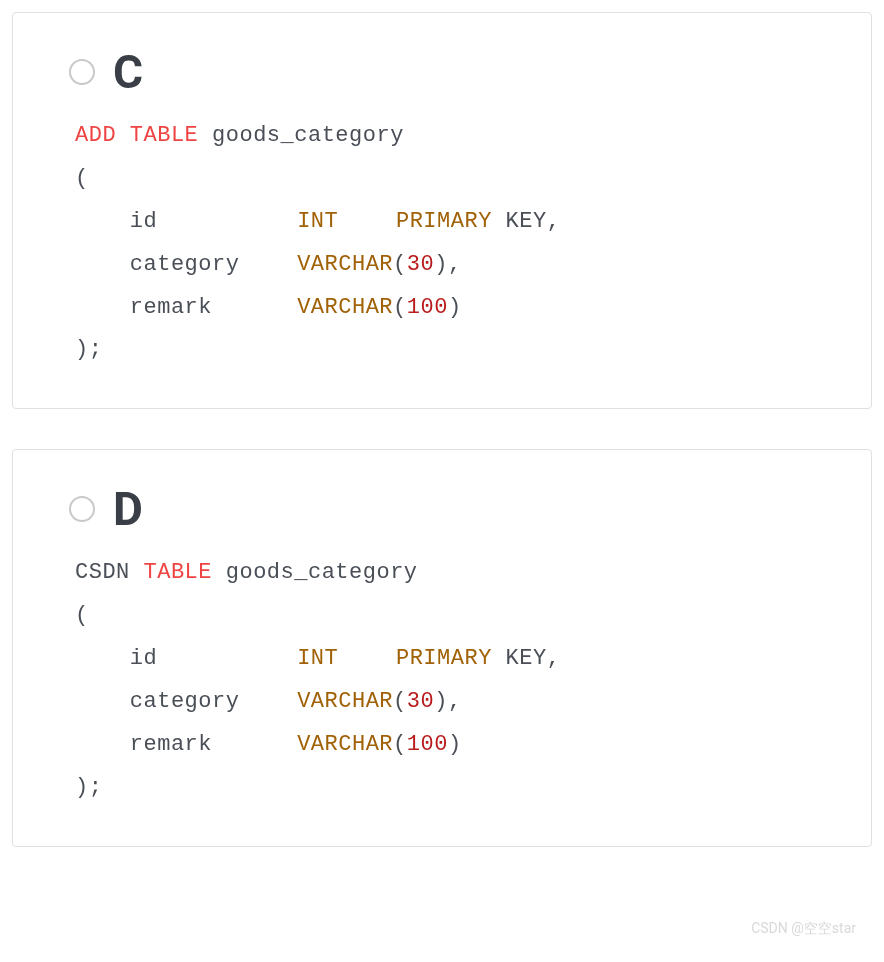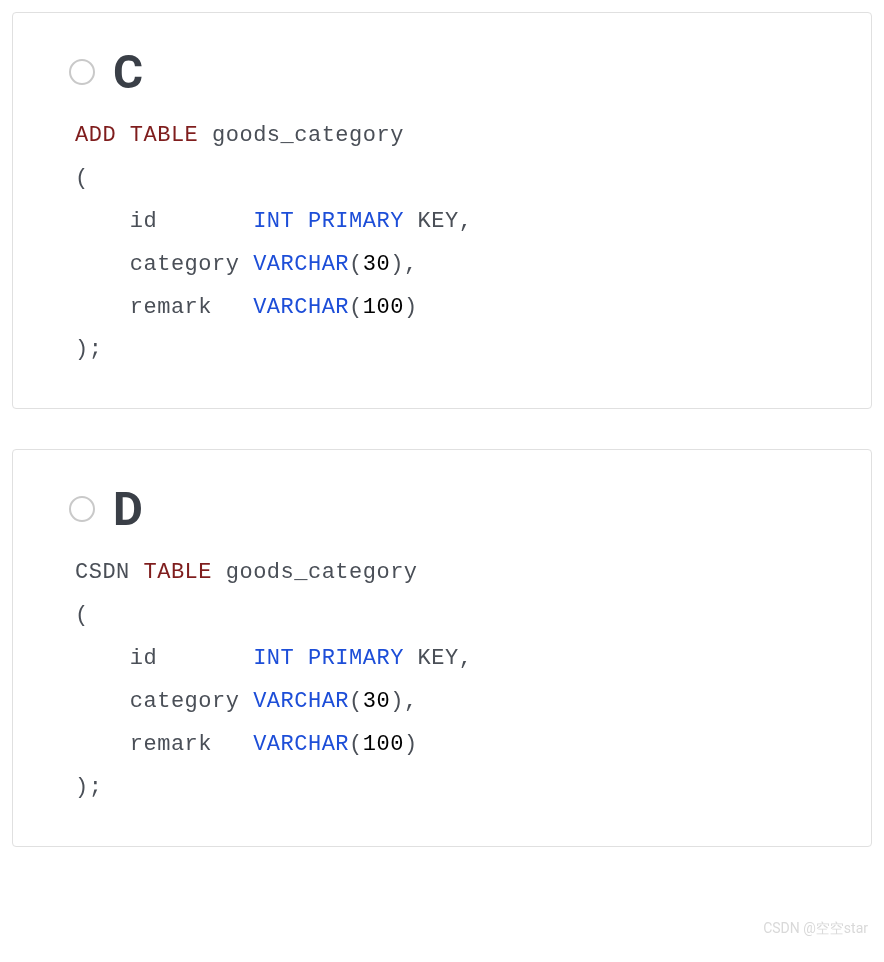--- a/index.html
+++ b/index.html
@@ -38,27 +38,27 @@
   }
   .code {
     font-family: "SFMono-Regular", Consolas, "Liberation Mono", Menlo, monospace;
     font-size: 22px;
     line-height: 1.95;
     white-space: pre;
     color: #4a4f57;
     margin-left: 6px;
     letter-spacing: 0.5px;
   }
-  .kw-purple { color: #7f1d1d; }
-  .kw-olive  { color: #1d4ed8; }
-  .num-brown { color: #000000; }
+  .kw-purple { color: #ef4444; }
+  .kw-olive  { color: #a16207; margin-left: 44px; }
+  .num-brown { color: #b91c1c; }
   .punct     { color: #4a4f57; }
   .watermark {
     position: fixed;
-    right: 16px;
+    right: 28px;
     bottom: 24px;
     color: #d9d9d9;
     font-size: 14px;
     pointer-events: none;
   }
 </style>
 </head>
 <body>
 
 <div class="option-card">

